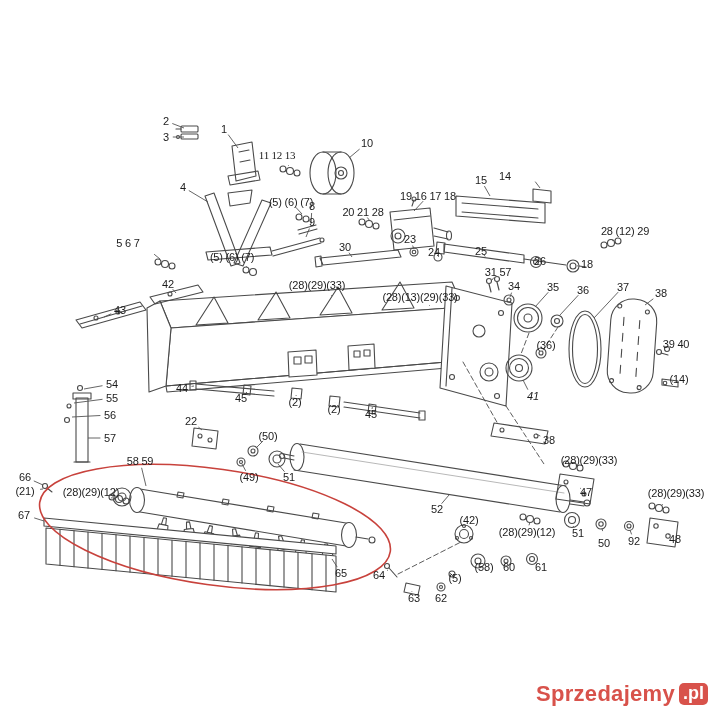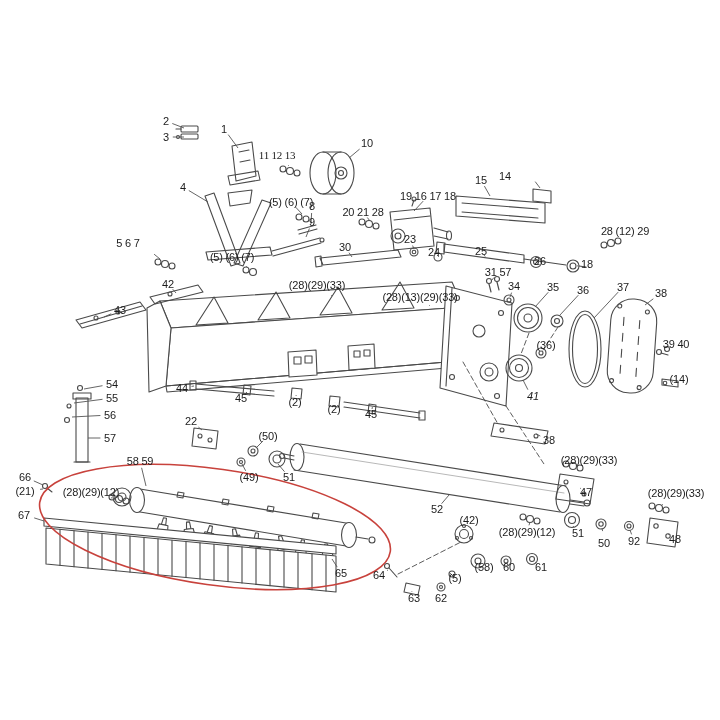--- a/index.html
+++ b/index.html
@@ -436,14 +436,18 @@
       <span class="part-label" style="left: 341px; top: 573px;">65</span>
       <span class="part-label" style="left: 379px; top: 575px;">64</span>
       <span class="part-label" style="left: 414px; top: 598px;">63</span>
       <span class="part-label" style="left: 441px; top: 598px;">62</span>
       <span class="part-label" style="left: 455px; top: 578px;">(5)</span>
       <span class="part-label" style="left: 484px; top: 567px;">(58)</span>
       <span class="part-label" style="left: 509px; top: 567px;">60</span>
       <span class="part-label" style="left: 541px; top: 567px;">61</span>
     </div>
 
+  <div class="watermark">
+    <span class="wm-text">Sprzedajemy</span>
+    <span class="wm-badge">.pl</span>
+  </div>
 
 </div>
 
 </body></html>

